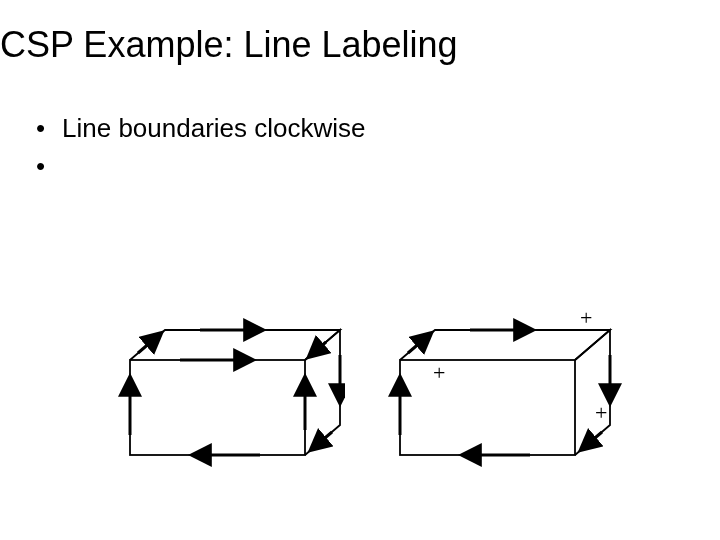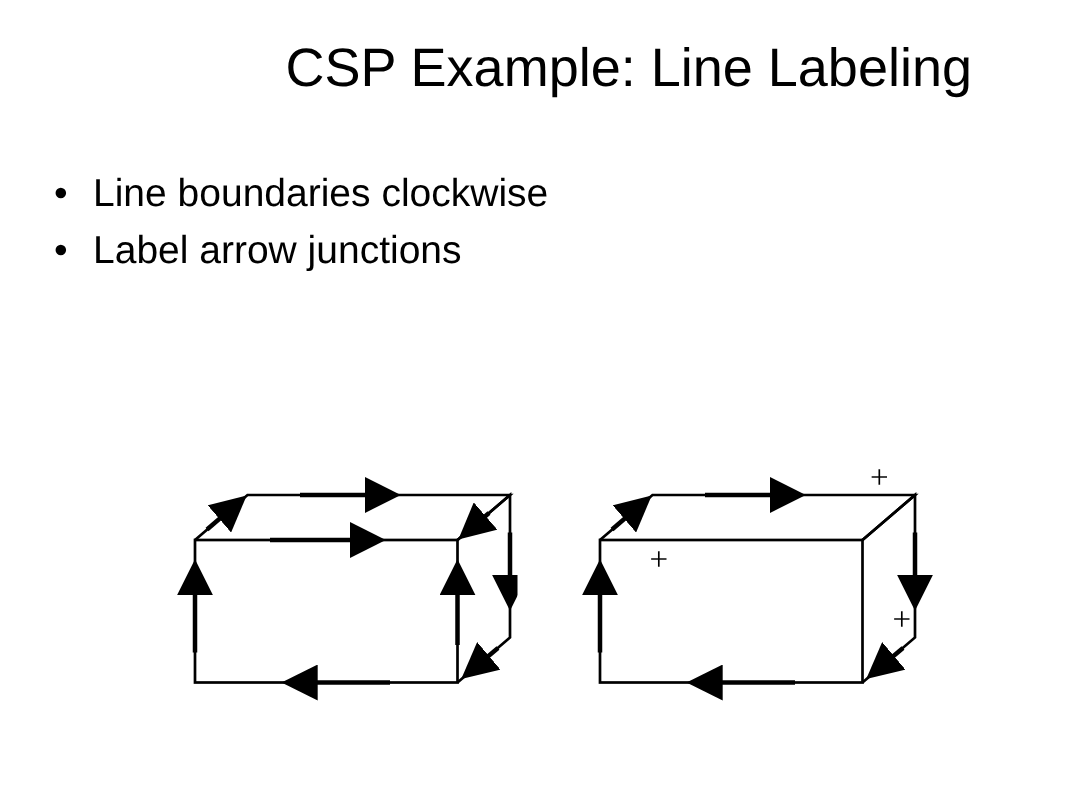--- a/index.html
+++ b/index.html
@@ -10,21 +10,21 @@
     background: #ffffff;
     font-family: Arial, Helvetica, sans-serif;
     color: #000;
     position: relative;
   }
   .title {
     position: absolute;
     top: 24px;
     left: 0;
     width: 648px;
-    text-align: right;
+    text-align: left;
     font-size: 36px;
     font-weight: 400;
   }
   .bullets {
     position: absolute;
     top: 110px;
     left: 36px;
     font-size: 26px;
     line-height: 1.45;
   }
@@ -45,21 +45,20 @@
 
 <div class="title">CSP Example: Line Labeling</div>
 
 <div class="bullets">
   <div class="row">
     <span class="dot">•</span>
     <span>Line boundaries clockwise</span>
   </div>
   <div class="row">
     <span class="dot">•</span>
-    <span>Label arrow junctions</span>
   </div>
 </div>
 
 <svg class="diagram" style="left:110px; top:300px;" width="235" height="175" viewBox="0 0 235 175">
   <defs>
     <marker id="ahL" viewBox="0 0 10 10" refX="7" refY="5" markerWidth="8" markerHeight="8" orient="auto">
       <path d="M0,0 L10,5 L0,10 z" fill="#000"></path>
     </marker>
   </defs>
 

